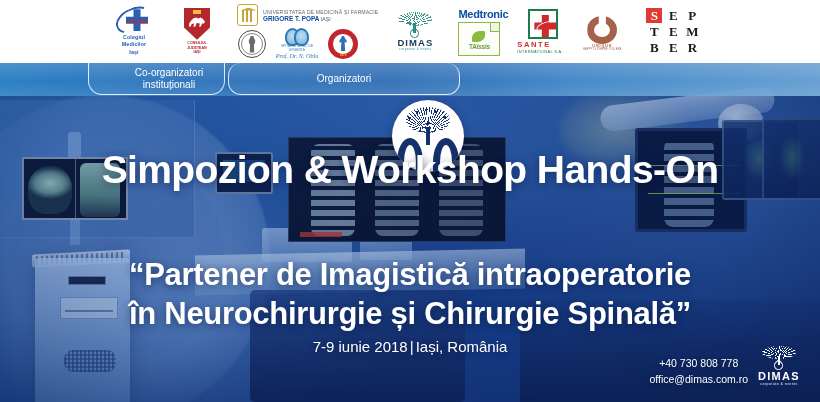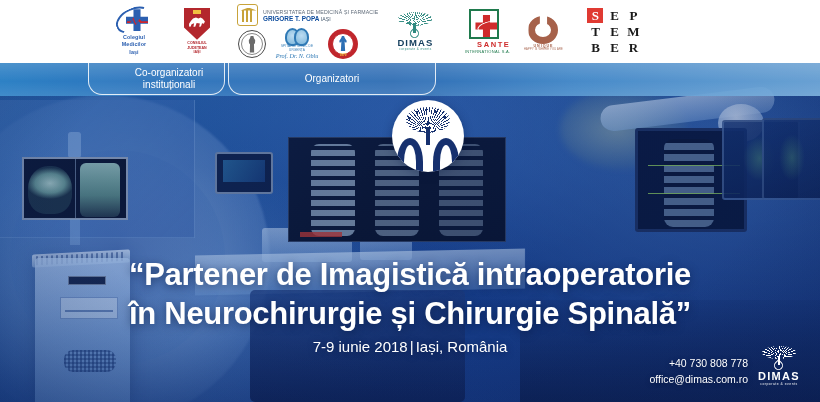--- a/index.html
+++ b/index.html
@@ -358,21 +358,21 @@
   .taissis .leaf{
     position:absolute; left:13px; top:8px; width:13px; height:11px;
     background:#8cba3f; border-radius:60% 10% 60% 10%;
   }
   .taissis .nm{
     position:absolute; left:0; right:0; bottom:5px; text-align:center;
     font-size:6.4px; font-weight:700; color:#6f9c34; letter-spacing:-.2px;
   }
 
   
-  .sante{ width:52px; text-align:right; }
+  .sante{ width:52px; text-align:left; }
   .sante-box{
     width:30px; height:30px; margin:0 auto; border:2px solid #1f7a4d; background:#fff; position:relative;
   }
   .sante-box .cx{
     position:absolute; left:4px; top:4px; width:22px; height:22px; background:#cf2b2b;
     clip-path:polygon(34% 0,66% 0,66% 34%,100% 34%,100% 66%,66% 66%,66% 100%,34% 100%,34% 66%,0 66%,0 34%,34% 34%);
   }
   .sante-box .sw{
     position:absolute; left:6px; top:11px; width:19px; height:9px;
     border:1.6px solid #fff; border-radius:50%;
@@ -417,21 +417,21 @@
   .tab{
     position:absolute; top:0; height:32px;
     border:1px solid rgba(255,255,255,.85);
     border-top:none;
     border-radius:0 0 14px 14px;
     display:flex; align-items:center; justify-content:center;
     color:#ffffff; font-size:10px; line-height:1.18; text-align:center;
     background:rgba(255,255,255,.05);
   }
   .tab.t1{ left:88px; width:137px;padding-left:25px; }
-  .tab.t2{ left:228px; width:208px; }
+  .tab.t2{ left:228px; width:232px;border-radius:13px; }
   .tab.t3{ left:450px; width:140px; }
   .tab.t4{ left:596px; width:118px; }
 
   
   .badge{
     position:absolute; left:392px; top:100px; width:72px; height:72px; z-index:7;
     border-radius:50%;
     background:#ffffff;
     box-shadow:0 2px 10px rgba(5,20,60,.35);
     overflow:hidden;
@@ -479,21 +479,21 @@
   .dateline{
     position:absolute; left:0; top:338px; width:820px; z-index:8;
     text-align:center; color:#fff; font-size:15px;
     text-shadow:0 1px 6px rgba(6,20,55,.55);
   }
   .dateline .sep{ padding:0 2px; }
 
   
   .contact{
     position:absolute; right:72px; bottom:14px; z-index:8;
-    text-align:right; color:#fff; font-size:10.5px; line-height:1.52;
+    text-align:center; color:#fff; font-size:10.5px; line-height:1.52;
     text-shadow:0 1px 4px rgba(6,20,55,.6);
   }
   .dimas-br{
     position:absolute; right:12px; bottom:16px; z-index:8; width:58px; text-align:center;
   }
   .dimas-br .tree{ width:34px; height:24px; margin:0 auto; position:relative; }
   .dimas-br .tree .cnp{
     position:absolute; left:0; top:0; width:34px; height:13px; border-radius:50%;
     background:repeating-conic-gradient(from 0deg at 50% 82%, #ffffff 0 3.6deg, rgba(0,0,0,0) 3.6deg 11deg);
   }
@@ -622,20 +622,28 @@
           <div class="cnp"></div>
           <div class="trk"></div>
           <div class="drop"></div>
         </div>
         <div class="dimas-name">DIMAS</div>
         <div class="dimas-sub">corporate &amp; events</div>
       </div>
     </div>
 
     <div class="logo-group g-part">
+      <div class="medt">
+        <div class="medt-word">Medtronic</div>
+        <div class="taissis">
+          <div class="fold"></div>
+          <div class="leaf"></div>
+          <div class="nm">TAïssis</div>
+        </div>
+      </div>
 
       <div class="sante">
         <div class="sante-box">
           <div class="cx"></div>
           <div class="sw"></div>
         </div>
         <div class="sante-n">SANTE</div>
         <div class="sante-s">INTERNATIONAL S.A.</div>
       </div>
 
@@ -683,20 +691,21 @@
   </div>
 
   <div class="badge">
     <div class="crown"></div>
     <div class="dotcap"></div>
     <div class="trunk"></div>
     <div class="lobeL"></div>
     <div class="lobeR"></div>
   </div>
 
+  <div class="h1">Simpozion &amp; Workshop Hands-On</div>
   <div class="h2">
     <div>“Partener de Imagistică intraoperatorie</div>
     <div>în Neurochirurgie și Chirurgie Spinală”</div>
   </div>
   <div class="dateline">
     <span>7-9 iunie 2018</span><span class="sep">|</span><span>Iași, România</span>
   </div>
 
   <div class="contact">
     <div>+40 730 808 778</div>

